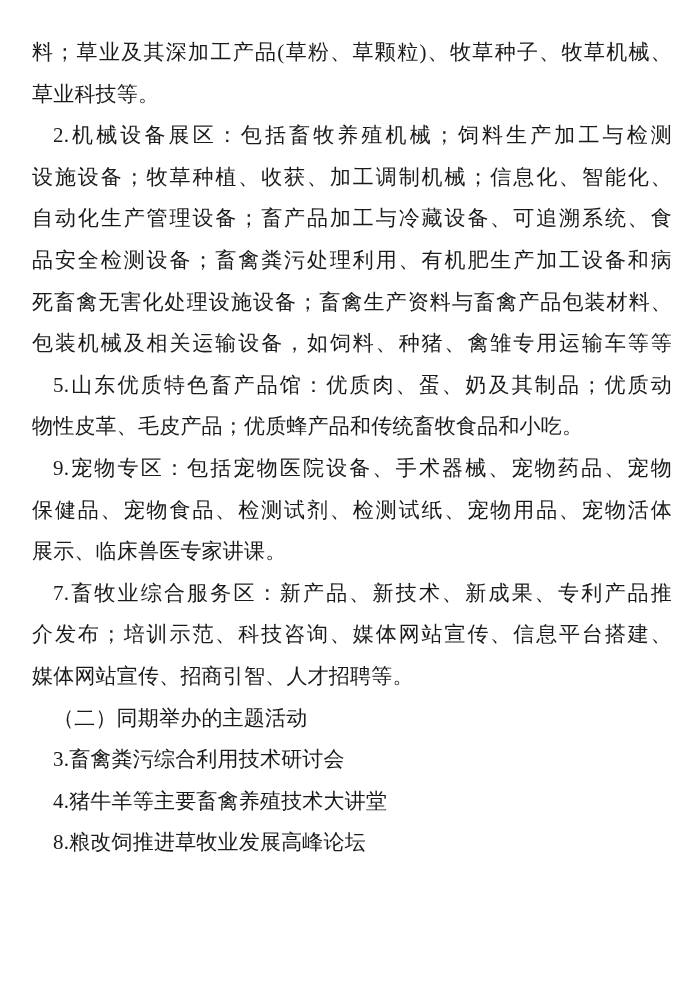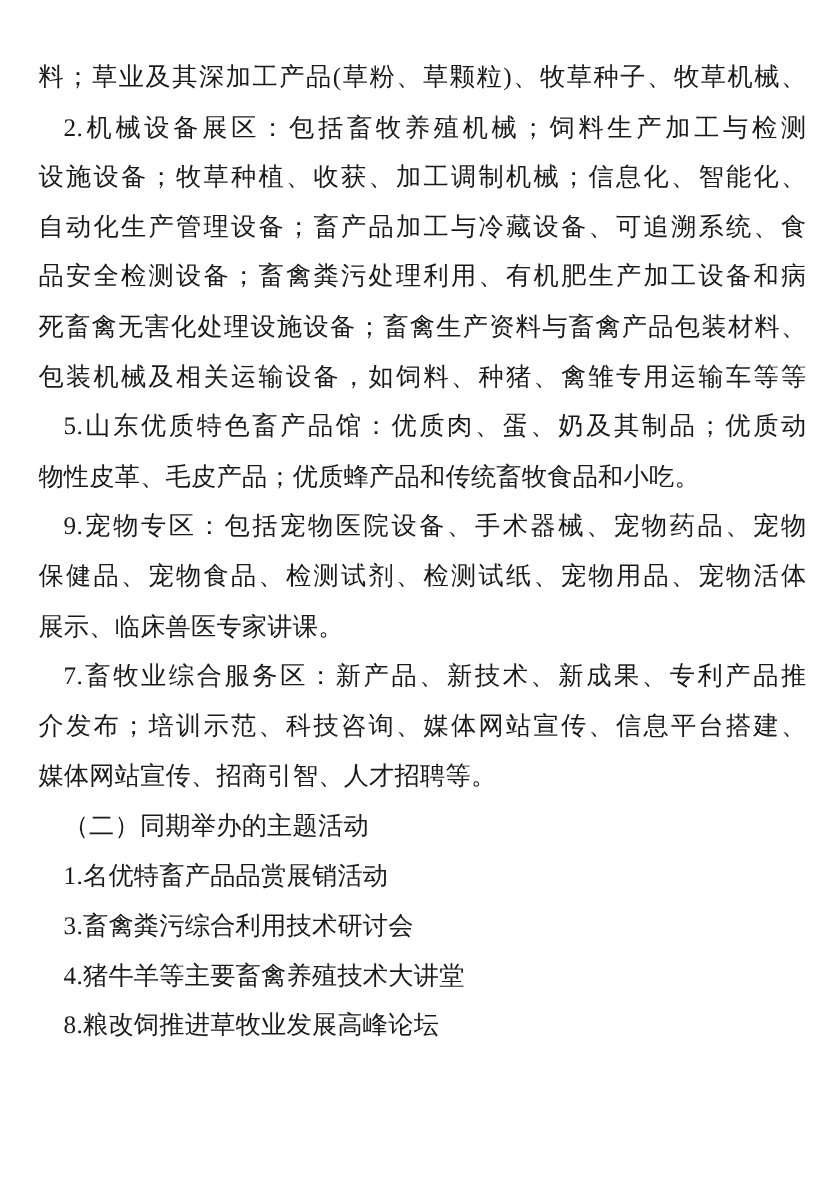--- a/index.html
+++ b/index.html
@@ -11,21 +11,21 @@
     position: relative;
     width: 683px;
     height: 989px;
     background: #ffffff;
     overflow: hidden;
     font-family: "Liberation Serif", "DejaVu Serif", serif;
   }
   .content {
     position: absolute;
     left: 32px;
-    top: 44px;
+    top: 32px;
     width: 640px;
     color: #1a1a1a;
   }
   .line {
     font-size: 21px;
     line-height: 41.6px;
     height: 41.6px;
     overflow: hidden;
     text-align: left;
     letter-spacing: 0.2px;
@@ -40,33 +40,33 @@
     text-align-last: justify;
     text-justify: inter-character;
   }
 </style>
 </head>
 <body>
 
 <div class="page">
   <div class="content" style="color: rgb(26, 26, 26);">
       <div class="line justify">料；草业及其深加工产品(草粉、草颗粒)、牧草种子、牧草机械、</div>
+      <div class="line">草业科技等。</div>
       <div class="line indent justify">2.机械设备展区：包括畜牧养殖机械；饲料生产加工与检测</div>
       <div class="line justify">设施设备；牧草种植、收获、加工调制机械；信息化、智能化、</div>
       <div class="line justify">自动化生产管理设备；畜产品加工与冷藏设备、可追溯系统、食</div>
       <div class="line justify">品安全检测设备；畜禽粪污处理利用、有机肥生产加工设备和病</div>
       <div class="line justify">死畜禽无害化处理设施设备；畜禽生产资料与畜禽产品包装材料、</div>
       <div class="line justify">包装机械及相关运输设备，如饲料、种猪、禽雏专用运输车等等</div>
       <div class="line indent justify">5.山东优质特色畜产品馆：优质肉、蛋、奶及其制品；优质动</div>
       <div class="line">物性皮革、毛皮产品；优质蜂产品和传统畜牧食品和小吃。</div>
       <div class="line indent justify">9.宠物专区：包括宠物医院设备、手术器械、宠物药品、宠物</div>
       <div class="line justify">保健品、宠物食品、检测试剂、检测试纸、宠物用品、宠物活体</div>
       <div class="line">展示、临床兽医专家讲课。</div>
       <div class="line indent justify">7.畜牧业综合服务区：新产品、新技术、新成果、专利产品推</div>
       <div class="line justify">介发布；培训示范、科技咨询、媒体网站宣传、信息平台搭建、</div>
       <div class="line">媒体网站宣传、招商引智、人才招聘等。</div>
       <div class="line indent">（二）同期举办的主题活动</div>
-      <div class="line indent">1.名优特畜产品品赏展销活动</div>
       <div class="line indent">3.畜禽粪污综合利用技术研讨会</div>
       <div class="line indent">4.猪牛羊等主要畜禽养殖技术大讲堂</div>
       <div class="line indent">8.粮改饲推进草牧业发展高峰论坛</div>
     </div>
 </div>
 
 </body></html>

